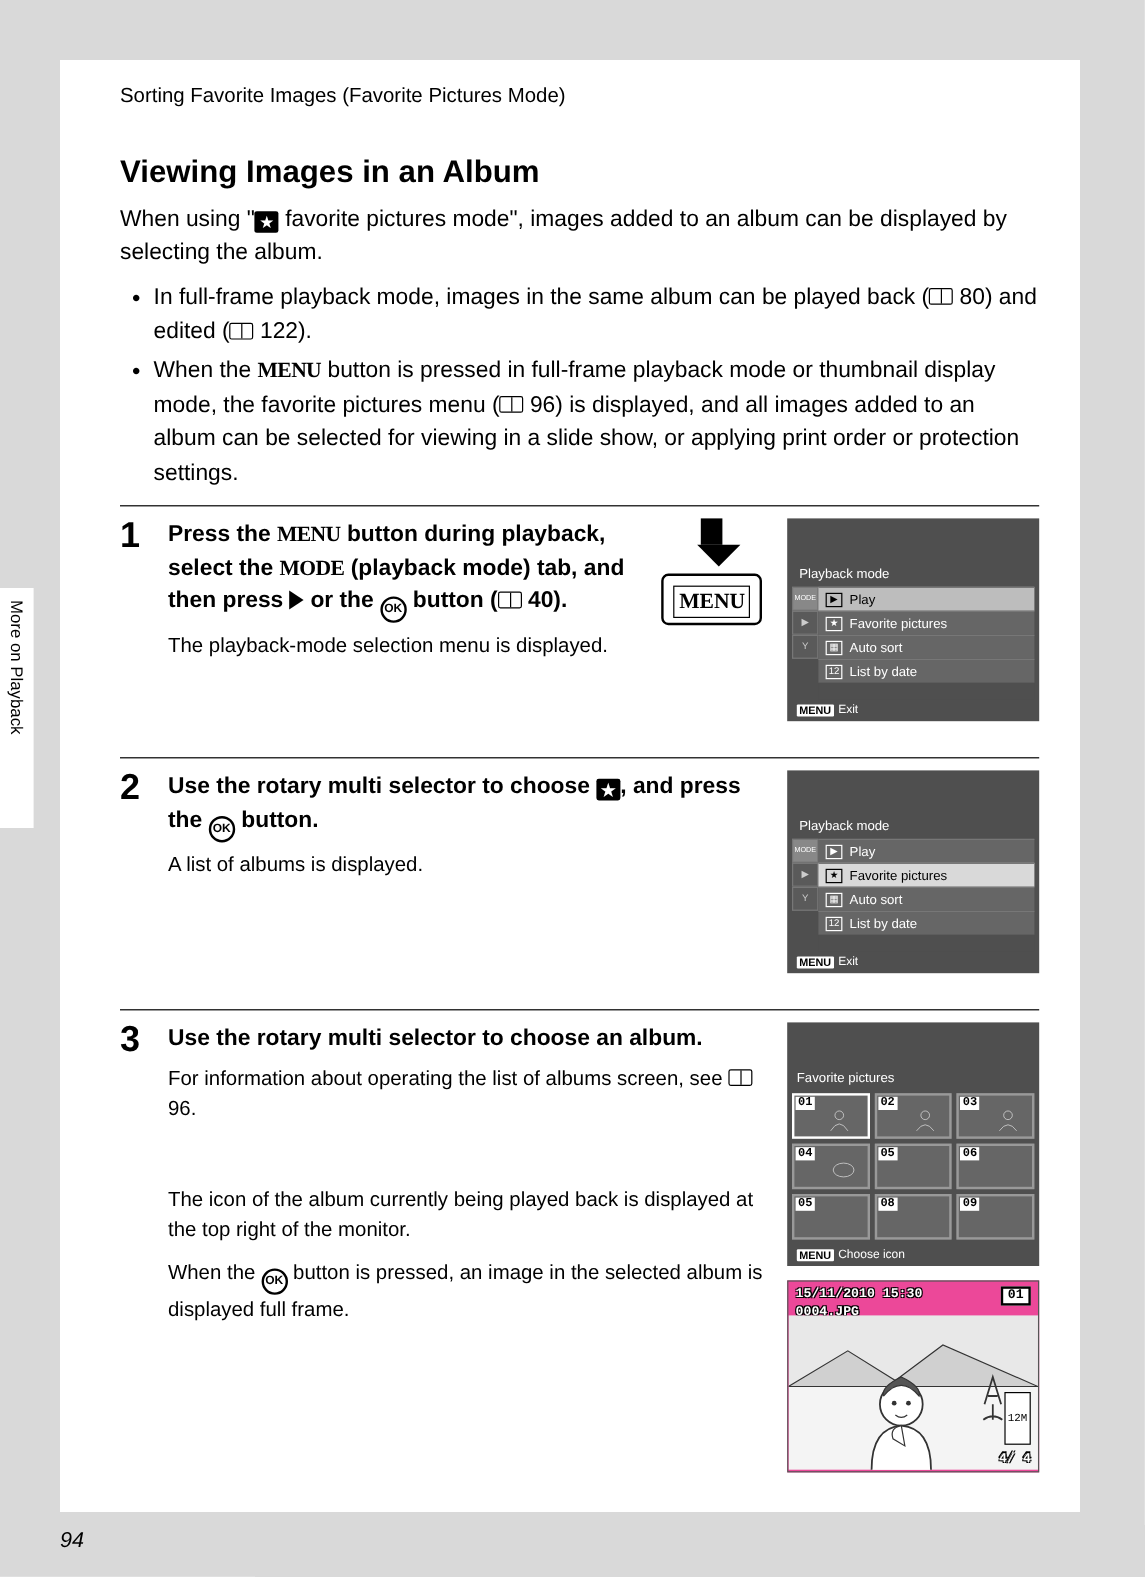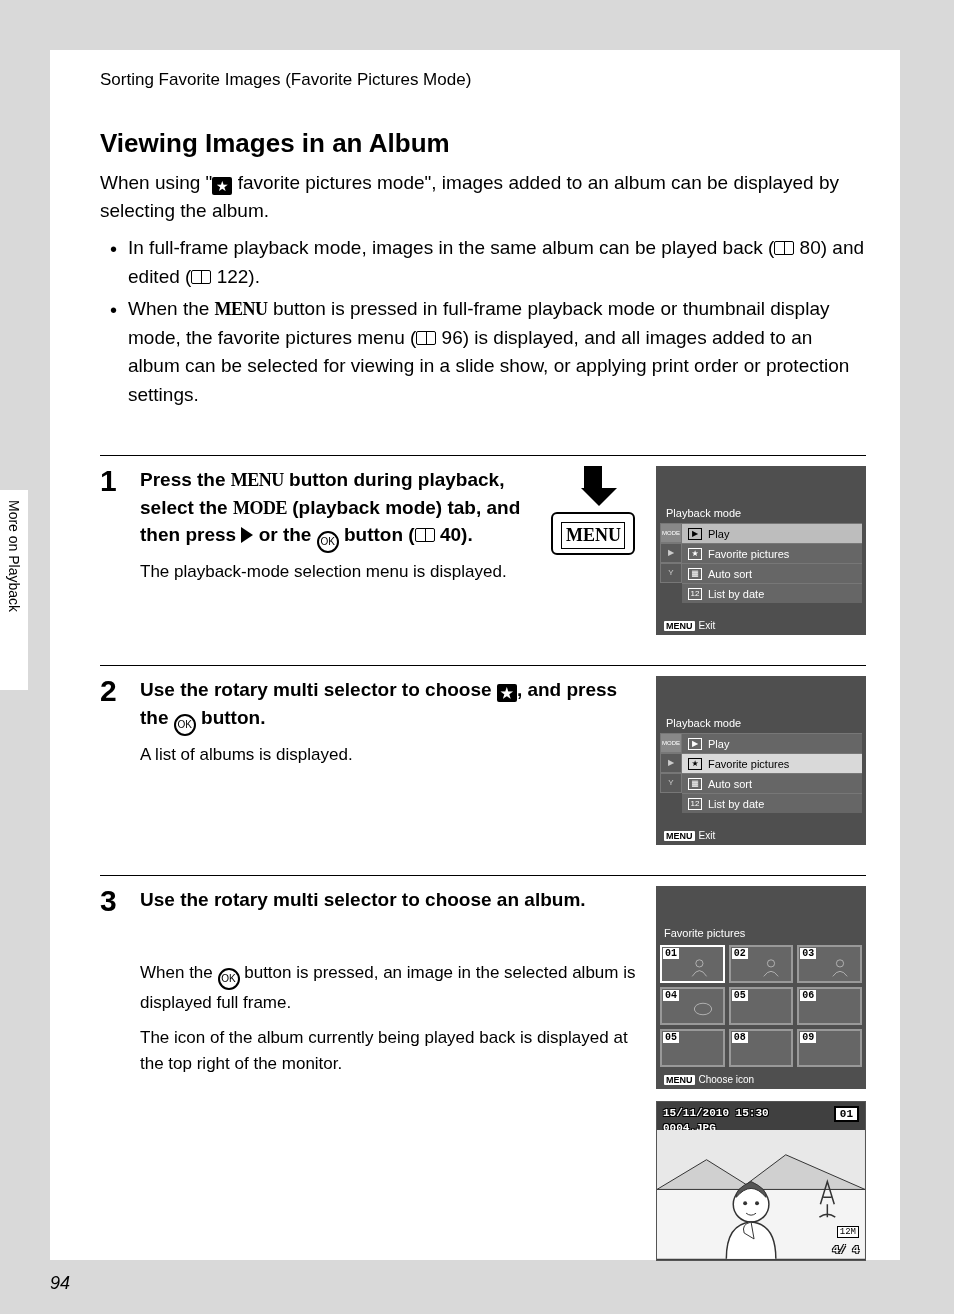--- a/index.html
+++ b/index.html
@@ -42,21 +42,21 @@
     width: 20px;
     height: 18px;
     text-align: center;
     line-height: 18px;
     font-size: 14px;
     vertical-align: -2px;
     border-radius: 2px;
   }
   .bullets {
     list-style: none;
-    margin-bottom: 46px;
+    margin-bottom: 12px;
   }
   .bullets li {
     font-size: 19px;
     line-height: 1.5;
     padding-left: 28px;
     position: relative;
     margin-bottom: 4px;
   }
   .bullets li::before {
     content: "•";
@@ -94,21 +94,21 @@
     font-size: 18px;
     letter-spacing: -0.5px;
   }
   .ok-circle {
     display: inline-block;
     border: 2px solid #000;
     border-radius: 50%;
     width: 22px;
     height: 22px;
     font-size: 10px;
-    font-weight: 400;
+    font-weight: 700;
     text-align: center;
     line-height: 18px;
     vertical-align: -4px;
   }
   .step {
     border-top: 1px solid #000;
     padding-top: 10px;
     margin-bottom: 30px;
     display: flex;
     gap: 14px;
@@ -251,21 +251,21 @@
     position:absolute;top:1px;left:1px;
     background:#fff;color:#000;
     font-size:10px;font-weight:700;
     padding:0 2px;
     font-family: "Courier New", monospace;
   }
   
   .photo-lcd {
     width:210px;height:160px;
     border:1px solid #555;
-    background:#404040;
+    background:#ec4899;
     position:relative;
     font-family:"Courier New",monospace;
     font-size:11px;
     overflow:hidden;
   }
   .photo-meta {
     position:absolute;top:4px;left:6px;
     color:#fff;text-shadow:1px 1px #000, -1px -1px #000, 1px -1px #000, -1px 1px #000;
     font-weight:700;
     line-height:1.4;
@@ -276,21 +276,21 @@
     font-weight:700;background:#fff;
   }
   .photo-counter {
     position:absolute;bottom:4px;right:6px;
     color:#fff;text-shadow:1px 1px #000,-1px -1px #000,1px -1px #000,-1px 1px #000;
     font-weight:700;
     text-align:center;
   }
   .photo-res {
     position:absolute;bottom:22px;right:6px;
-    border:1px solid #000;font-size:9px;padding:0 2px;background:#fff;
+    border:1px solid #000;font-size:9px;padding:16px 2px;background:#fff;
   }
   .photo-art {
     position:absolute;left:0;right:0;bottom:0;top:28px;
   }
   
   .side-tab {
     position: absolute;
     left: 0;
     top: 490px;
     width: 28px;
@@ -445,25 +445,28 @@
       </div>
     </div>
   </div>
 
   <div class="step">
     <div class="stepnum">3</div>
     <div class="stepbody">
       <div class="stepcols">
         <div class="left">
           <div class="step-head">Use the rotary multi selector to choose an album.</div>
+          <div class="step-sub">
+            <span>For information about operating the list of albums screen, see </span><span class="book-icon"></span><span> 96.</span>
+          </div>
           <div style="height:40px;"></div>
+          <div class="step-sub">The icon of the album currently being played back is displayed at the top right of the monitor.</div>
           <div class="step-sub">
             <span>When the </span><span class="ok-circle">OK</span><span> button is pressed, an image in the selected album is displayed full frame.</span>
           </div>
-          <div class="step-sub">The icon of the album currently being played back is displayed at the top right of the monitor.</div>
         </div>
         <div class="step-right" style="flex-direction:column;gap:12px;">
           <div class="fav-lcd">
             <div class="lcd-title" style="padding:2px 4px 4px;">Favorite pictures</div>
             <div class="fav-grid">
               <div class="fav-cell sel">
                   <span class="fav-num">01</span>
                   <svg viewBox="0 0 50 30" style="position:absolute;right:2px;bottom:0;width:36px;height:28px;">
                     <circle cx="20" cy="10" r="5" fill="none" stroke="#ccc"></circle>
                     <path d="M10 28 Q20 12 30 28" fill="none" stroke="#ccc"></path>

